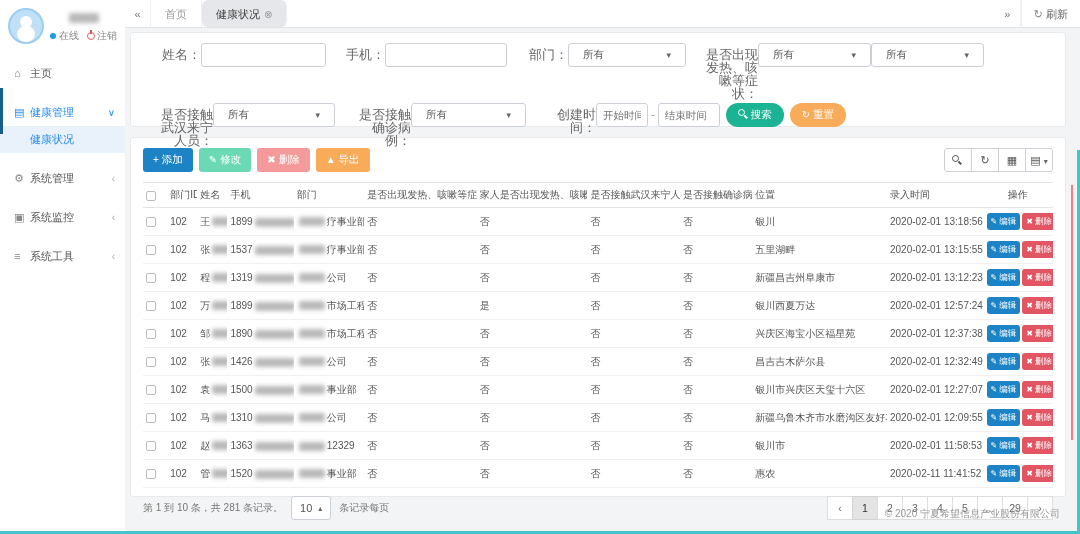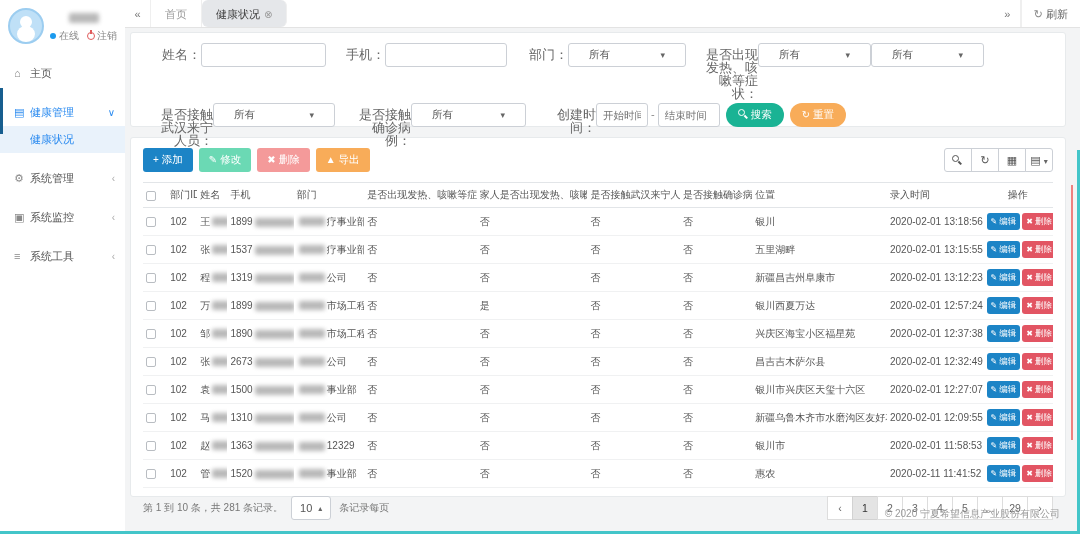--- a/index.html
+++ b/index.html
@@ -40,21 +40,21 @@
   .tb-refresh { line-height:28px; padding:0 12px; color:#666; border-left:1px solid #efefef; cursor:pointer; white-space:nowrap; }
   .tb-refresh .r-ico { color:#888; margin-right:3px; }
 
   
   .card { background:#fff; border:1px solid #e7eaec; border-radius:3px; margin:0 14px 0 5px; }
   .filter-card { margin-top:4px; padding:10px 14px 8px 20px; height:95px; }
   .f-row { display:flex; align-items:flex-start; }
   .f-row2 { margin-top:3px; }
   .f-label { font-size:13px; color:#666; text-align:right; padding-top:5px; line-height:13px; }
   .txt { height:24px; border:1px solid #ccd0d6; border-radius:3px; background:#fff; padding:0 6px; font-size:10.5px; color:#555; outline:none; font-family:inherit; }
-  .select { height:24px; border:1px solid #ccd0d6; border-radius:3px; background:#fff; padding:0 20px; font-size:10.5px; color:#555; display:flex; align-items:center; justify-content:space-between; cursor:pointer; }
+  .select { height:24px; border:1px solid #ccd0d6; border-radius:3px; background:#fff; padding:0 14px; font-size:10.5px; color:#555; display:flex; align-items:center; justify-content:space-between; cursor:pointer; }
   .select .caret { color:#666; font-size:9px; margin-left:4px; }
   .dash { padding:5px 3px 0; color:#888; }
   .pill { height:24px; border:none; border-radius:12px; color:#fff; font-size:10.5px; padding:0 12px; margin-left:6px; cursor:pointer; white-space:nowrap; font-family:inherit; }
   .pill .p-ico { margin-right:3px; font-size:10px; }
   .pill-search { background:#1ab394; }
   .pill-reset { background:#f8ac59; }
   .mag { display:inline-block; width:10px; height:10px; position:relative; vertical-align:-1px; margin-right:3px; }
   .mag::before { content:""; position:absolute; left:0; top:0; width:5px; height:5px; border:1.5px solid currentColor; border-radius:50%; }
   .mag::after { content:""; position:absolute; left:6px; top:7px; width:4px; height:1.5px; background:currentColor; transform:rotate(45deg); }
 
@@ -307,21 +307,21 @@
     <td>否</td>
     <td>否</td>
     <td>兴庆区海宝小区福星苑</td>
     <td>2020-02-01 12:37:38</td>
     <td class="ops"><span class="btn-mini btn-edit"><span class="ico">✎</span><span>编辑</span></span><span class="btn-mini btn-del"><span class="ico">✖</span><span>删除</span></span></td>
   </tr>
             <tr>
     <td><span class="cb"></span></td>
     <td>102</td>
     <td><span>张</span><span class="blur b-name"></span></td>
-    <td><span>2673</span><span class="blur b-phone"></span></td>
+    <td><span>1426</span><span class="blur b-phone"></span></td>
     <td><span class="blur b-dept"></span><span>公司</span></td>
     <td>否</td>
     <td>否</td>
     <td>否</td>
     <td>否</td>
     <td>昌吉吉木萨尔县</td>
     <td>2020-02-01 12:32:49</td>
     <td class="ops"><span class="btn-mini btn-edit"><span class="ico">✎</span><span>编辑</span></span><span class="btn-mini btn-del"><span class="ico">✖</span><span>删除</span></span></td>
   </tr>
             <tr>

